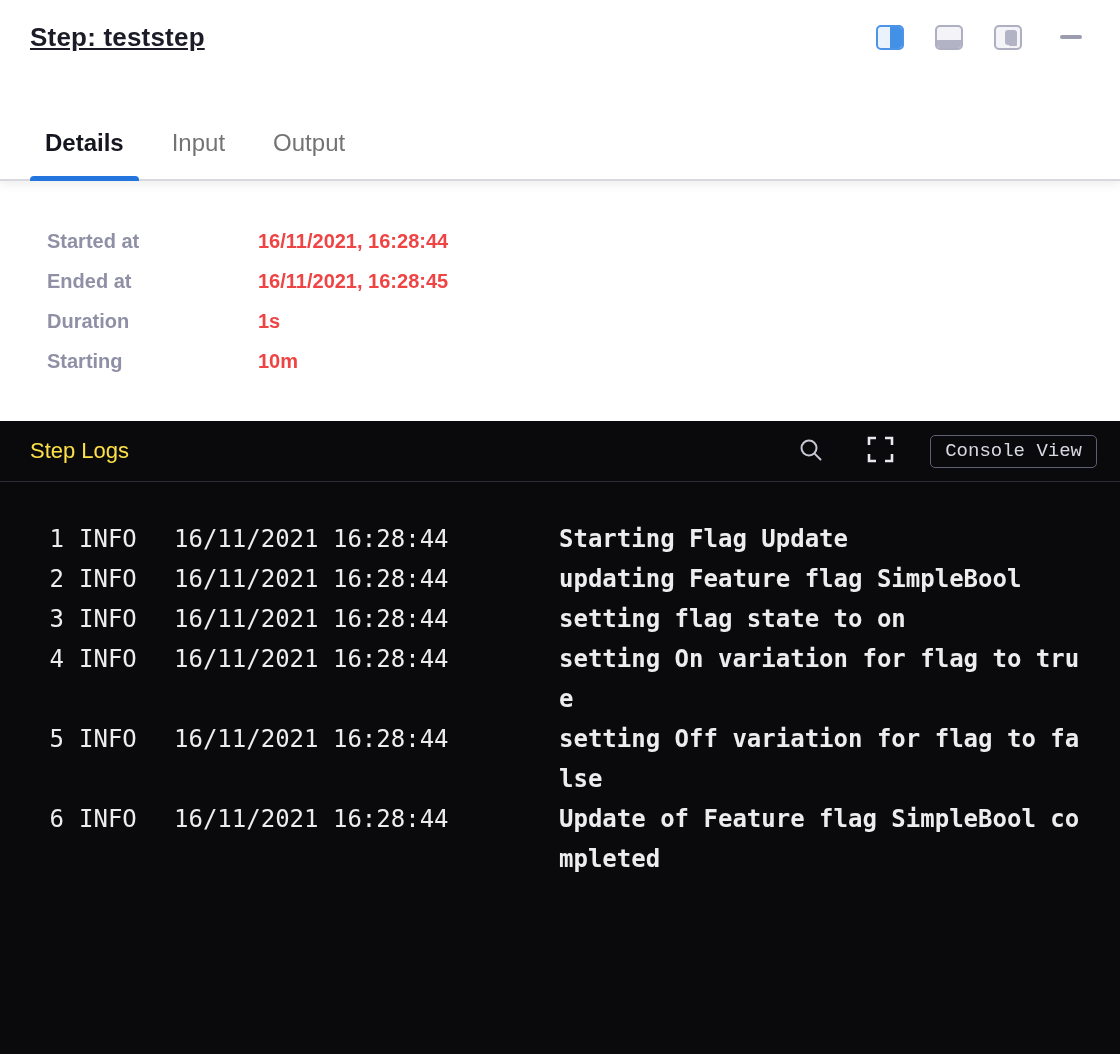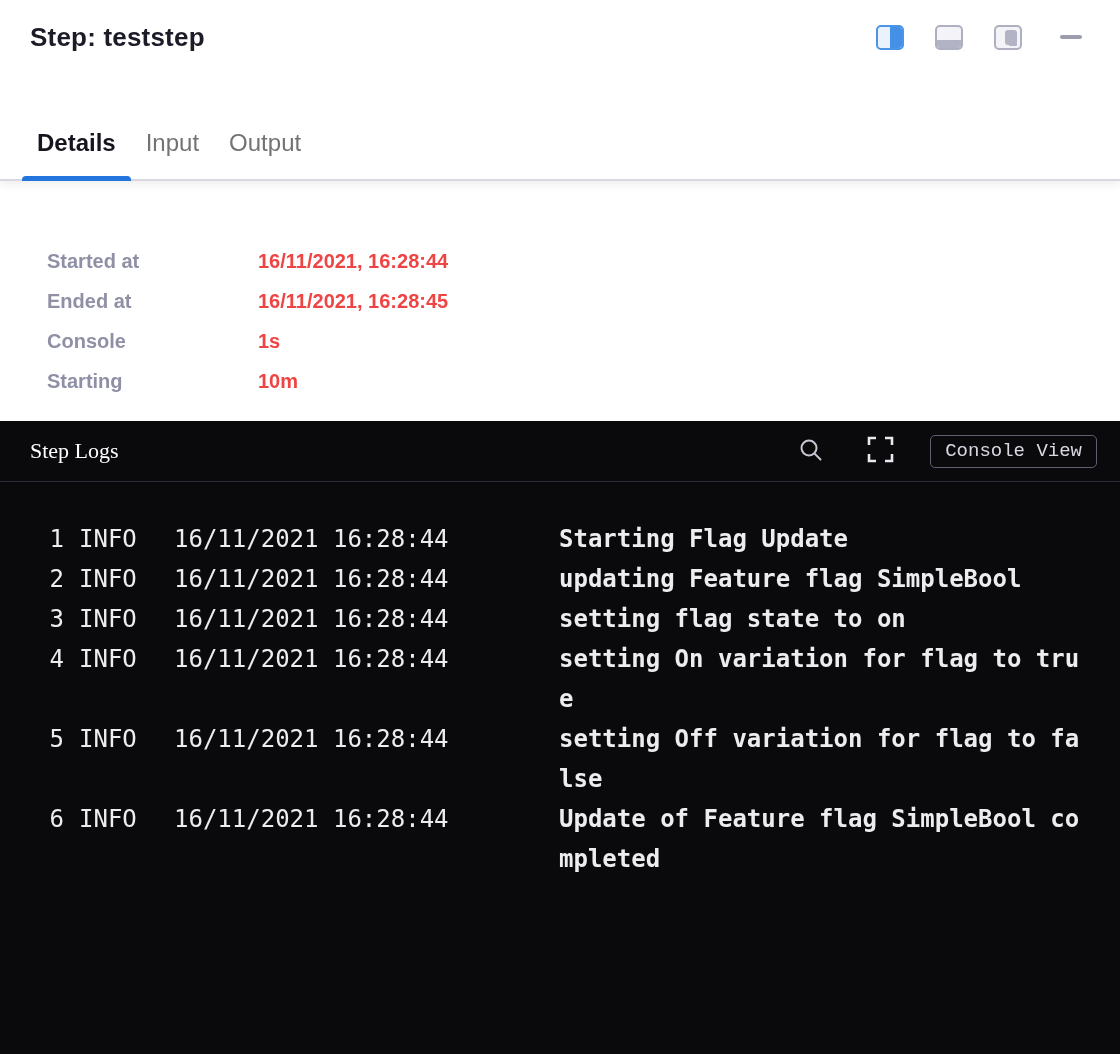--- a/index.html
+++ b/index.html
@@ -3,46 +3,46 @@
 <meta charset="utf-8">
 <style>
   * { margin:0; padding:0; box-sizing:border-box; }
   html,body { width:1120px; height:1054px; background:#ffffff; font-family:"Liberation Sans",sans-serif; }
   .screen { width:1120px; height:1054px; display:flex; flex-direction:column; overflow:hidden; background:#fff; }
 
   
   .top { position:relative; height:181px; background:#fff; border-bottom:2px solid #d8d9e0;
          box-shadow:0 4px 8px rgba(96,97,112,0.10); z-index:2; }
   .header-row { height:56px; padding:18px 38px 0 30px; display:flex; justify-content:space-between; align-items:center; }
-  .page-title { font-size:26px; font-weight:700; color:#1c1c28; letter-spacing:.2px; }
+  .page-title { font-size:26px; font-weight:700; color:#1c1c28; letter-spacing:.2px;text-decoration:underline; }
 
   .window-controls { display:flex; align-items:center; gap:31px; }
   .win-icon { width:28px; height:25px; border-radius:5px; border:2px solid #aeafc1; background:#f3f3f8; position:relative; overflow:hidden; cursor:pointer; }
   .win-icon.split { border-color:#4b94e8; background:#eaf3fb; }
   .win-icon.split::after { content:''; position:absolute; top:0; right:0; bottom:0; width:50%; background:#4390e7; }
   .win-icon.bottom::after { content:''; position:absolute; left:0; right:0; bottom:0; height:8px; background:#b2b3c5; }
   .win-icon.float::before { content:''; position:absolute; top:3px; right:3px; width:12px; height:15px; border-radius:3px; background:#b2b3c5; }
   .win-icon.float::after { content:''; position:absolute; bottom:2px; right:3px; width:8px; height:3px; border-radius:1px; background:#b2b3c5; }
   .minimize-bar { width:22px; height:4px; border-radius:2px; background:#9b9cae; margin-left:7px; cursor:pointer; }
 
-  .tab-bar { position:absolute; bottom:-2px; left:22px; display:flex; }
+  .tab-bar { position:absolute; bottom:-2px; left:30px; display:flex; gap:18px; }
   .tab { position:relative; padding:0 15px 24px; font-size:24px; font-weight:500; color:#737373; cursor:pointer; }
   .tab.active { font-weight:700; color:#15151f; }
   .tab.active::after { content:''; position:absolute; left:0; right:0; bottom:0; height:5px; border-radius:4px 4px 0 0; background:#2374dd; }
 
   
-  .details { height:240px; background:#fff; padding:60px 0 0 47px; }
+  .details { height:240px; background:#fff; padding:40px 0 0 47px; }
   .detail-row { display:flex; height:40px; align-items:center; font-size:20px; font-weight:700; }
   .detail-label { width:211px; color:#8f90a6; }
   .detail-value { color:#ef4444; }
 
   
   .logs { flex:1; background:#0a0a0c; display:flex; flex-direction:column; }
   .logs-header { height:61px; flex:none; display:flex; align-items:center; padding:0 23px 0 30px; border-bottom:1px solid #2d2d37; }
-  .logs-title { flex:1; font-size:22px; font-weight:400; color:#ffffff;font-family:Liberation Serif, serif; }
+  .logs-title { flex:1; font-size:22px; font-weight:400; color:#fde047; }
   .icon-btn { background:none; border:none; padding:0; display:flex; align-items:center; cursor:pointer; }
   .search-btn { margin-right:40px; }
   .expand-btn { margin-right:33px; }
   .console-btn { height:33px; padding:0 14px; background:transparent; border:1.5px solid #5d5f72; border-radius:5px;
                  color:#d8d9e2; font-size:19px; font-family:Liberation Mono, monospace; cursor:pointer; }
 
   .logs-body { padding:37px 0 0 30px; font-family:"DejaVu Sans Mono",monospace; font-size:24px; line-height:40px; color:#ededef; }
   .log-row { display:flex; align-items:flex-start; }
   .col-num   { flex:none; width:34px; text-align:right; }
   .col-level { flex:none; margin-left:15px; width:58px; }
@@ -74,21 +74,21 @@
   <div class="details">
     <div class="detail-row">
         <div class="detail-label">Started at</div>
         <div class="detail-value">16/11/2021, 16:28:44</div>
       </div>
       <div class="detail-row">
         <div class="detail-label">Ended at</div>
         <div class="detail-value">16/11/2021, 16:28:45</div>
       </div>
       <div class="detail-row">
-        <div class="detail-label">Console</div>
+        <div class="detail-label">Duration</div>
         <div class="detail-value">1s</div>
       </div>
       <div class="detail-row">
         <div class="detail-label">Starting</div>
         <div class="detail-value">10m</div>
       </div>
   </div>
 
   <div class="logs">
     <div class="logs-header">

